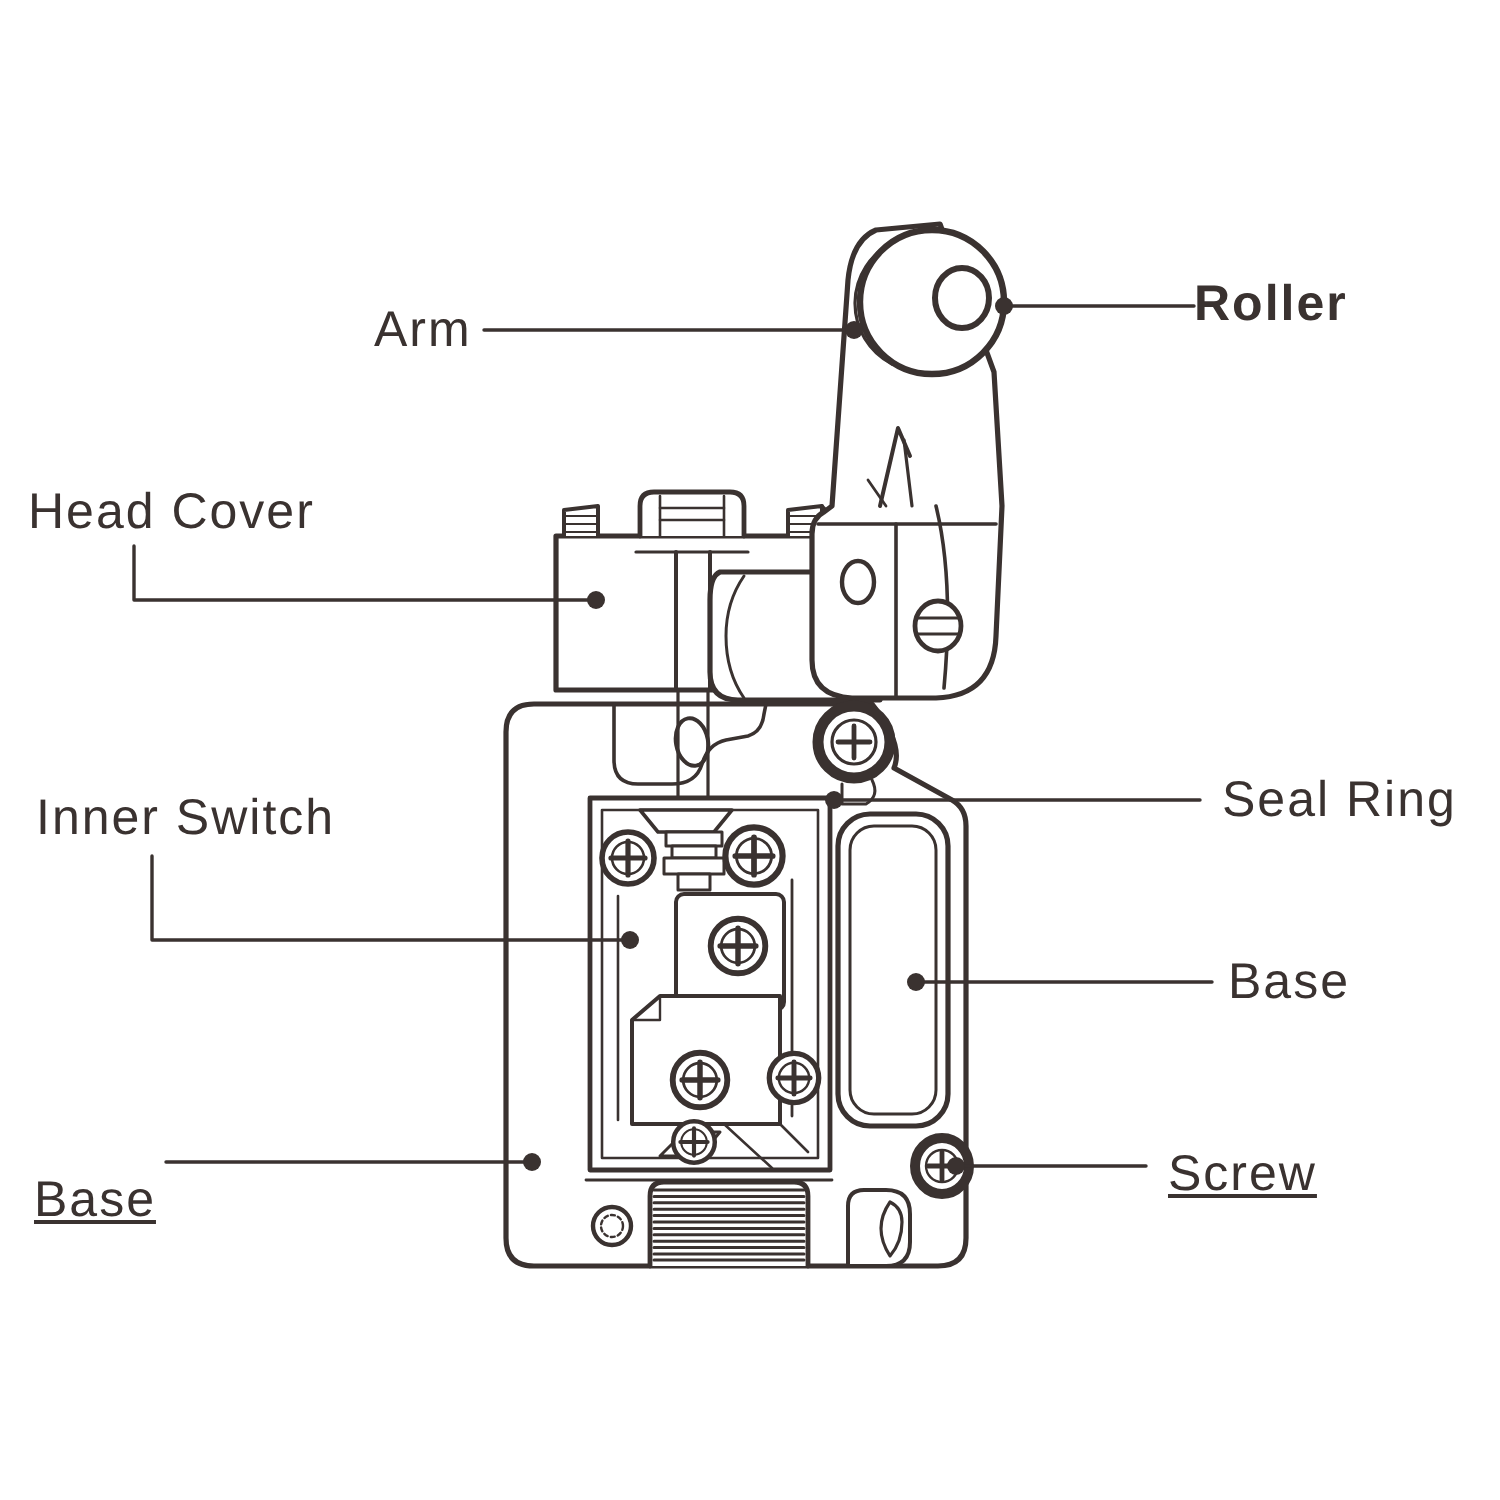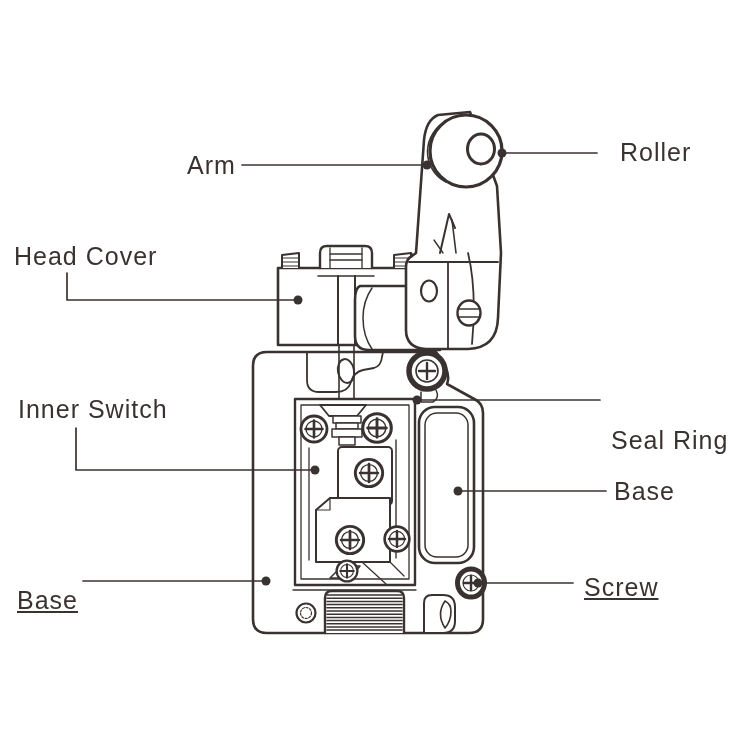--- a/index.html
+++ b/index.html
@@ -6,24 +6,24 @@
   .stage{
     position:relative;width:750px;height:750px;background:#ffffff;
     font-family:"Liberation Sans", sans-serif;overflow:hidden;
   }
   .stage svg{position:absolute;left:0;top:0;}
   .part-label{
     position:absolute;color:#3a3230;font-size:25px;line-height:28px;
     letter-spacing:1px;white-space:nowrap;font-weight:400;
   }
   .lbl-arm{left:187px;top:151px;}
-  .lbl-roller{left:620px;top:138px;}
+  .lbl-roller{left:597px;top:138px;font-weight:bold;}
   .lbl-head-cover{left:14px;top:242px;}
   .lbl-inner-switch{left:18px;top:395px;}
-  .lbl-seal-ring{left:611px;top:386px;margin-top:40px;}
+  .lbl-seal-ring{left:611px;top:386px;}
   .lbl-cover{left:614px;top:477px;}
   .lbl-base{left:17px;top:586px;text-decoration:underline;}
   .lbl-screw{left:584px;top:573px;text-decoration:underline;}
 </style>
 </head>
 <body>
 
 <div class="stage">
 
   <svg width="750" height="750" viewBox="0 0 750 750">

